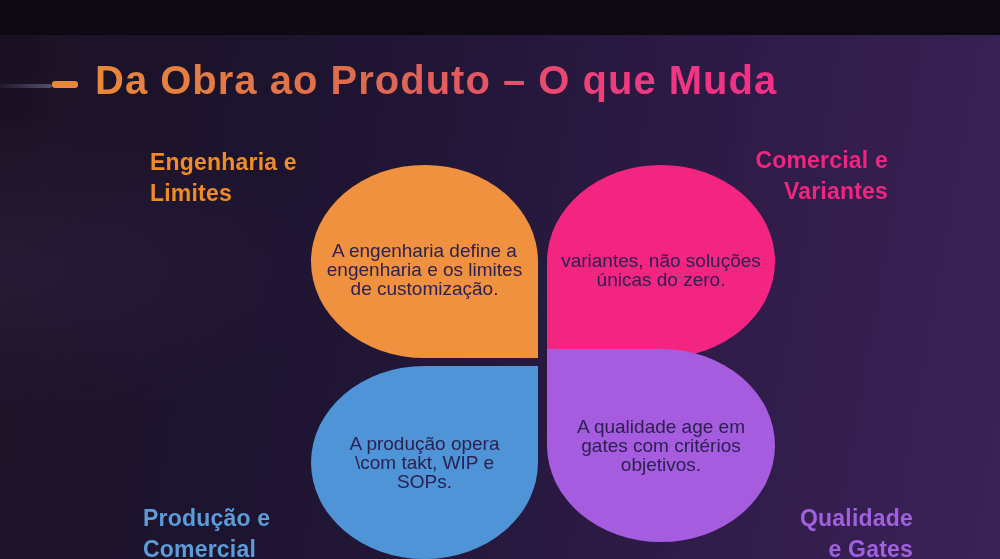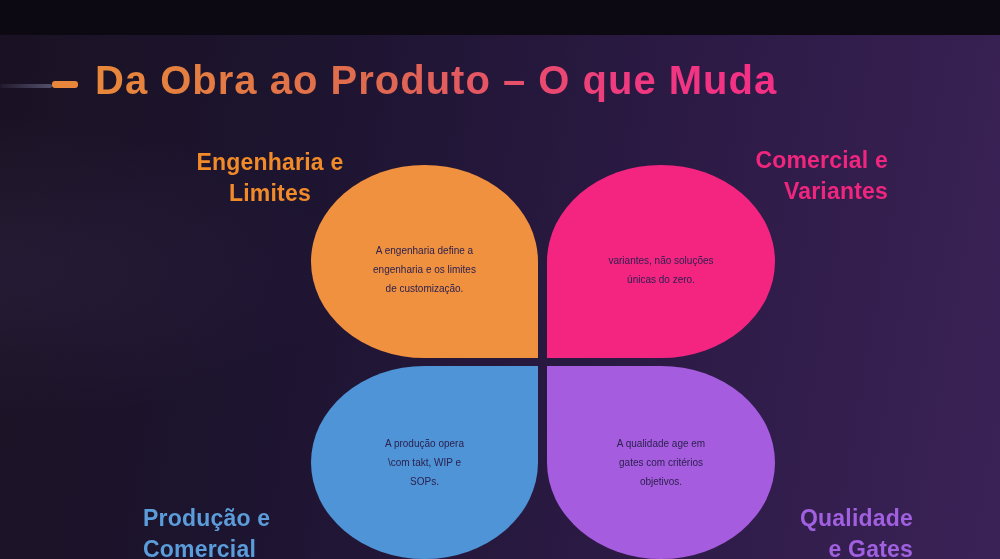--- a/index.html
+++ b/index.html
@@ -37,39 +37,39 @@
   }
 
   
   .petal {
     position: absolute;
     display: flex; align-items: center; justify-content: center;
   }
   .petal-eng  { left: 311px; top: 130px; width: 227px; height: 193px; border-radius: 50% 50% 0 50%; }
   .petal-com  { left: 547px; top: 130px; width: 228px; height: 193px; border-radius: 50% 50% 50% 0; }
   .petal-prod { left: 311px; top: 331px; width: 227px; height: 193px; border-radius: 50% 0 50% 50%; }
-  .petal-qual { left: 547px; top: 331px; width: 228px; height: 193px; border-radius: 0 50% 50% 50%; }
+  .petal-qual { left: 547px; top: 314px; width: 228px; height: 193px; border-radius: 0 50% 50% 50%; }
   .petal-eng .petal-body, .petal-com .petal-body { padding-top: 16px; }
 
   .petal-body {
     text-align: center;
-    font-size: 10px; line-height: 19px; font-weight: 500;
+    font-size: 19px; line-height: 19px; font-weight: 500;
     color: #2C2150;
     width: 92%;
   }
   .petal-body .line { display: block; }
 
   
   .quad-label {
     position: absolute;
     font-size: 23px; line-height: 31px; font-weight: 600;
     letter-spacing: 0.2px;
   }
   .quad-label .line { display: block; }
-  .label-eng  { left: 150px; top: 112px; width: 240px; text-align: center; }
+  .label-eng  { left: 150px; top: 112px; width: 240px; }
   .label-com  { left: 688px; top: 110px; width: 200px; text-align: right;  }
   .label-prod { left: 143px; top: 468px; width: 220px; text-align: left; }
   .label-qual { left: 733px; top: 468px; width: 180px; text-align: right; }
 </style>
 </head>
 <body>
 
 <div class="slide">
 
   <div class="accent-line"></div>

